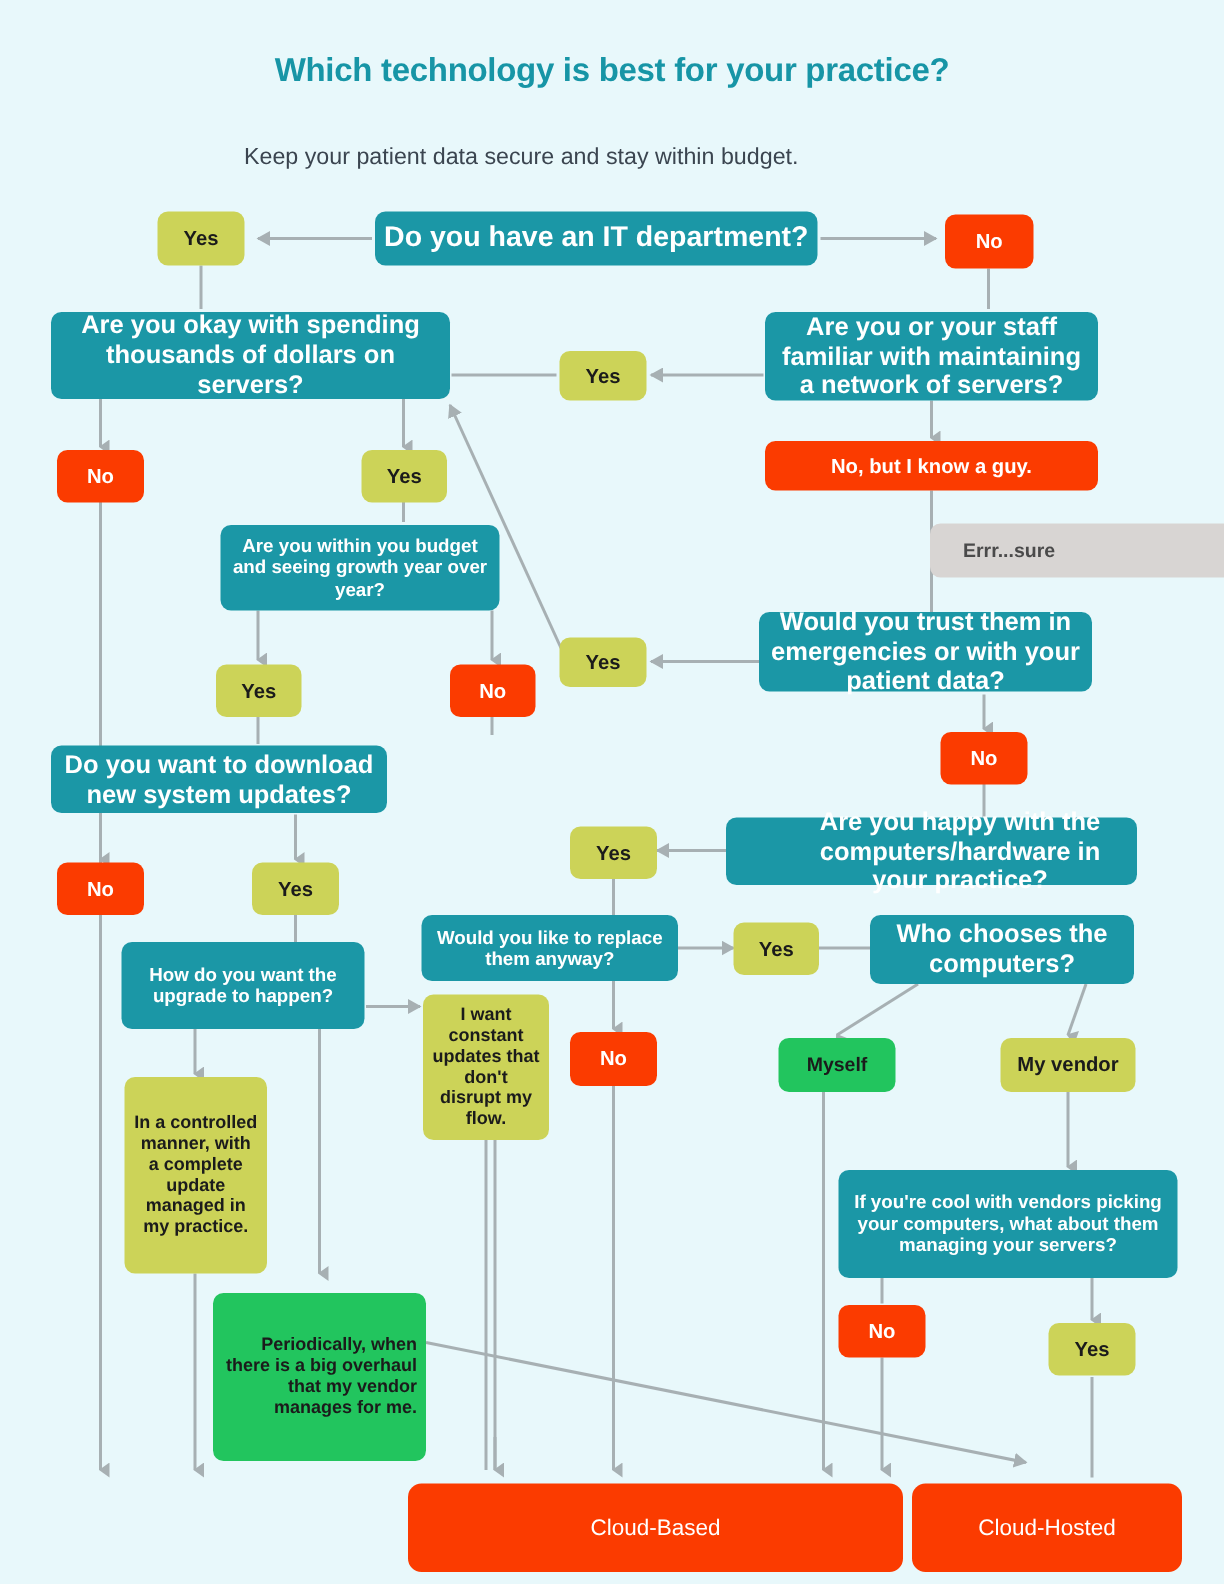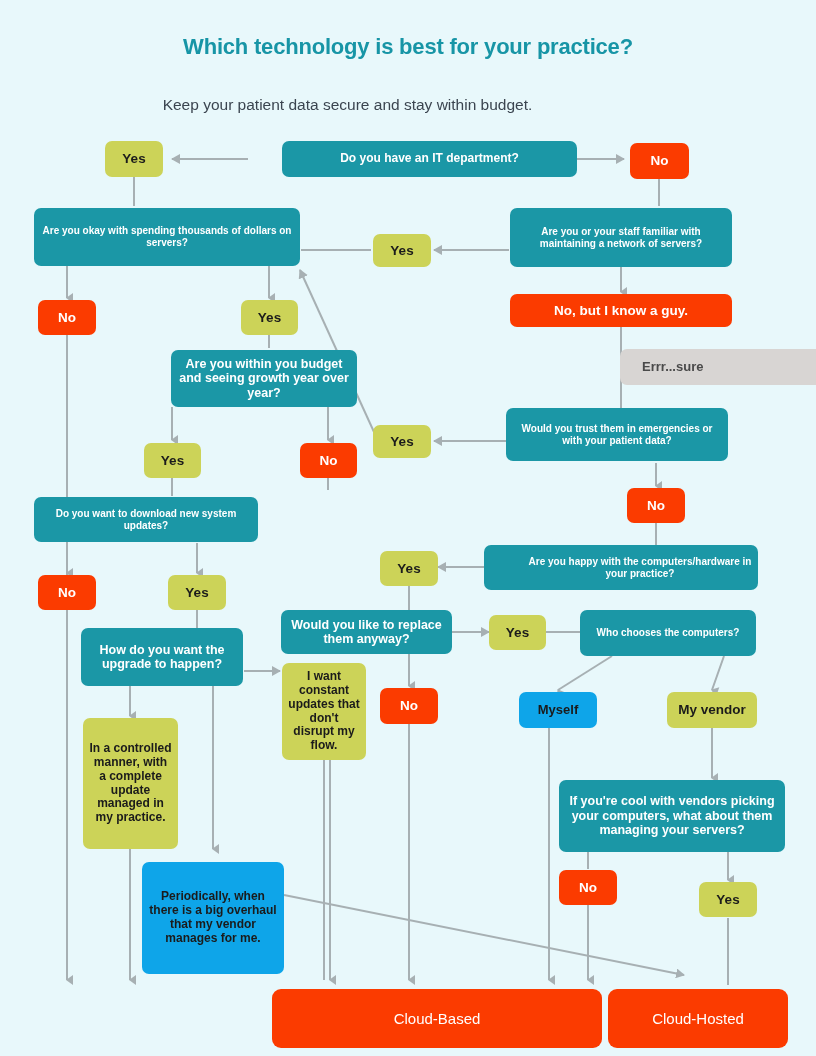--- a/index.html
+++ b/index.html
@@ -56,21 +56,21 @@
     justify-content: center;
     text-align: center;
     border-radius: 7px;
     line-height: 1.16;
     padding: 2px 6px;
     z-index: 2;
   }
   .node.q {
     background: #1b97a6;
     color: #ffffff;
-    font-size: 10px;
+    font-size: 17px;
     font-weight: bold;
   }
   .node.yes {
     background: #ccd358;
     color: #1b1b1b;
     font-size: 13.5px;
     font-weight: bold;
   }
   .node.no {
     background: #fb3b00;
@@ -78,40 +78,40 @@
     font-size: 13.5px;
     font-weight: bold;
   }
   .node.grey {
     background: #d8d5d3;
     color: #4a4a4a;
     font-size: 13px;
     font-weight: bold;
   }
   .node.cyan {
-    background: #0ea5e9;
+    background: #22c55e;
     color: #1b1b1b;
     font-size: 13px;
     font-weight: bold;
+    text-align: right;
   }
   .node.result {
     background: #fb3b00;
     color: #ffffff;
     font-size: 15px;
     border-radius: 9px;
   }
   .node.small {
     font-size: 12.5px;
   }
   .node.tiny {
     font-size: 12px;
   }
   .node.topbar {
-    font-size: 12px;
-    margin-left: 32px;
+    font-size: 19px;
   }
 </style>
 </head>
 <body>
 
 <div id="stage">
 
   <svg id="connectors" viewBox="0 0 816 1056">
     <defs>
       <marker id="arrowdown" markerWidth="10" markerHeight="10" refX="5" refY="8" orient="auto" markerUnits="userSpaceOnUse">
@@ -226,21 +226,21 @@
   <div class="node q" style="left:34px; top:208px; width:266px; height:58px;">Are you okay with spending thousands of dollars on servers?</div>
   <div class="node q" style="left:510px; top:208px; width:222px; height:59px;">Are you or your staff familiar with maintaining a network of servers?</div>
   <div class="node yes" style="left:373px; top:234px; width:58px; height:33px;">Yes</div>
 
   <div class="node no" style="left:38px; top:300px; width:58px; height:35px;">No</div>
   <div class="node yes" style="left:241px; top:300px; width:57px; height:35px;">Yes</div>
   <div class="node no" style="left:510px; top:294px; width:222px; height:33px;">No, but I know a guy.</div>
 
   <div class="node grey" style="left:620px; top:349px; width:260px; height:36px; justify-content:flex-start; padding-left:22px;">Errr...sure</div>
 
-  <div class="node q small" style="left:171px; top:350px; width:186px; height:57px;">Are you within you budget and seeing growth year over year?</div>
+  <div class="node q small" style="left:147px; top:350px; width:186px; height:57px;">Are you within you budget and seeing growth year over year?</div>
   <div class="node q" style="left:506px; top:408px; width:222px; height:53px;">Would you trust them in emergencies or with your patient data?</div>
   <div class="node yes" style="left:373px; top:425px; width:58px; height:33px;">Yes</div>
 
   <div class="node yes" style="left:144px; top:443px; width:57px; height:35px;">Yes</div>
   <div class="node no" style="left:300px; top:443px; width:57px; height:35px;">No</div>
   <div class="node no" style="left:627px; top:488px; width:58px; height:35px;">No</div>
 
   <div class="node q" style="left:34px; top:497px; width:224px; height:45px;">Do you want to download new system updates?</div>
   <div class="node q" style="left:484px; top:545px; width:274px; height:45px;padding-left:44px;">Are you happy with the computers/hardware in your practice?</div>
 

